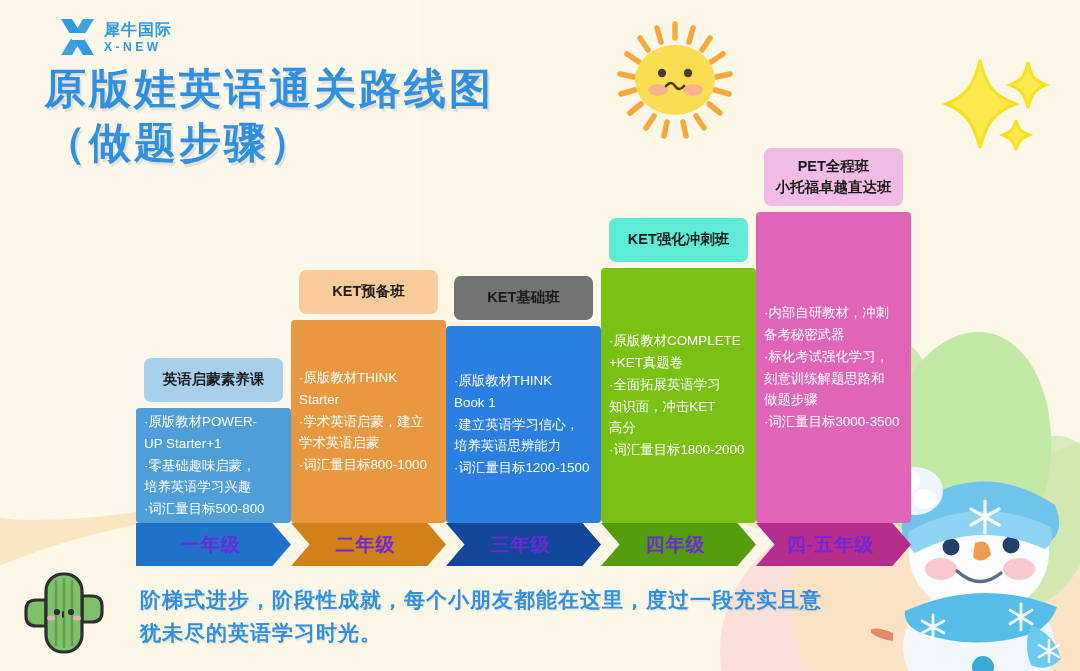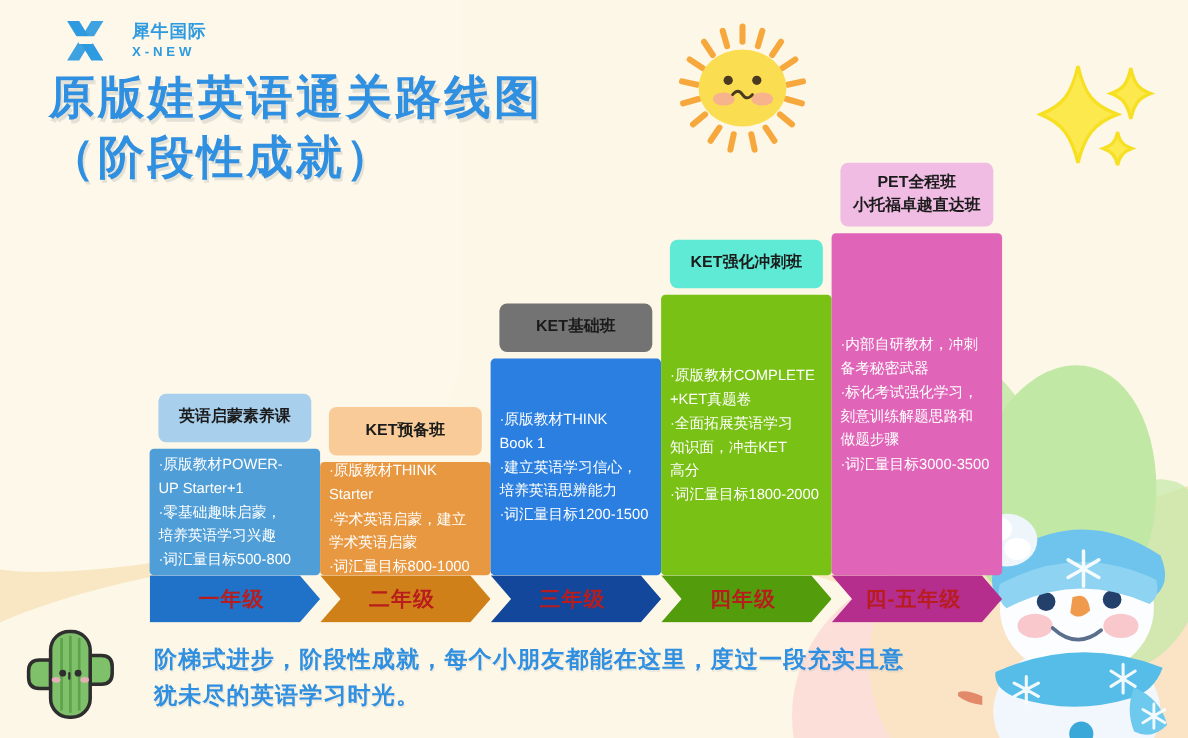--- a/index.html
+++ b/index.html
@@ -37,21 +37,21 @@
     background:#fad7d3; border-radius:50%; opacity:.75;
   }
   .bg-leaf {
     position:absolute; background:#c2e8a6; border-radius:52% 48% 46% 54% / 60% 56% 44% 40%;
   }
   .bg-leaf.l1 { right:28px; bottom:110px; width:170px; height:230px; transform:rotate(8deg); }
   .bg-leaf.l2 { right:132px; bottom:150px; width:130px; height:200px; transform:rotate(-16deg); opacity:.85; }
   .bg-leaf.l3 { right:-14px; bottom:60px; width:120px; height:180px; transform:rotate(22deg); opacity:.7; }
 
   
-  .logo { position:absolute; left:58px; top:16px; display:flex; align-items:center; gap:22px; }
+  .logo { position:absolute; left:58px; top:16px; display:flex; align-items:center; gap:6px; }
   .logo-mark { width:40px; height:42px; }
   .logo-text { display:flex; flex-direction:column; line-height:1; }
   .logo-cn { font-size:16px; font-weight:bold; color:#2e9ae0; letter-spacing:1px; }
   .logo-en { font-size:12px; font-weight:bold; color:#2e9ae0; letter-spacing:3.5px; margin-top:3px; }
 
   
   .headline {
     position:absolute; left:44px; top:62px; z-index:6;
     font-size:42px; font-weight:bold; color:#2f8fe0;
     letter-spacing:3px; line-height:1.28;
@@ -79,21 +79,21 @@
   .col .cap span { display:block; }
   .col .body {
     position:absolute; left:0; right:0; border-radius:4px;
     color:#ffffff; font-size:13.4px; line-height:1.62;
     padding:0 8px; display:flex; flex-direction:column; justify-content:center;
   }
   .col .body p { margin:0; }
   .col .grade {
     position:absolute; left:0; bottom:0; height:43px; width:155px;
     display:flex; align-items:center; justify-content:center;
-    color:#b91c1c; font-size:19px; font-weight:bold; letter-spacing:1px;
+    color:#6d28d9; font-size:19px; font-weight:bold; letter-spacing:1px;
   }
   .col .grade .gtxt { position:relative; z-index:2; padding-right:6px;}
   .col .grade .shape {
     position:absolute; inset:0;
     clip-path: polygon(0 0, 88% 0, 100% 50%, 88% 100%, 0 100%, 12% 50%);
   }
   .col.first .grade .shape {
     clip-path: polygon(0 0, 88% 0, 100% 50%, 88% 100%, 0 100%, 0 50%);
   }
 
@@ -128,21 +128,21 @@
     <path d="M11 17 L29 17 L26 24 L14 24 Z" fill="#fdf7e7"></path>
   </svg>
   <div class="logo-text">
     <span class="logo-cn">犀牛国际</span>
     <span class="logo-en">X-NEW</span>
   </div>
 </div>
 
 <div class="headline">
   <div>原版娃英语通关路线图</div>
-  <div>（阶段性成就）</div>
+  <div>（做题步骤）</div>
 </div>
 
 <svg class="sun" viewBox="0 0 150 130">
   <g stroke="#f6a83c" stroke-width="5.5" stroke-linecap="round">
     <line x1="75" y1="6" x2="75" y2="20"></line>
     <line x1="57" y1="10" x2="61" y2="24"></line>
     <line x1="93" y1="10" x2="89" y2="24"></line>
     <line x1="40" y1="20" x2="48" y2="32"></line>
     <line x1="110" y1="20" x2="102" y2="32"></line>
     <line x1="27" y1="36" x2="39" y2="44"></line>
@@ -224,21 +224,21 @@
       <p>·零基础趣味启蒙，</p>
       <p>培养英语学习兴趣</p>
       <p>·词汇量目标500-800</p>
     </div>
     <div class="grade">
       <div class="shape" style="background:#1f72c8;"></div>
       <span class="gtxt">一年级</span>
     </div>
   </div>
 
-  <div class="col" style="left:155px; height:196px;">
+  <div class="col" style="left:155px; height:296px;">
     <div class="cap" style="background:#f8cb98;">
       <span>KET预备班</span>
     </div>
     <div class="body" style="top:50px; bottom:43px; background:#e89840;">
       <p>·原版教材THINK</p>
       <p>Starter</p>
       <p>·学术英语启蒙，建立</p>
       <p>学术英语启蒙</p>
       <p>·词汇量目标800-1000</p>
     </div>

